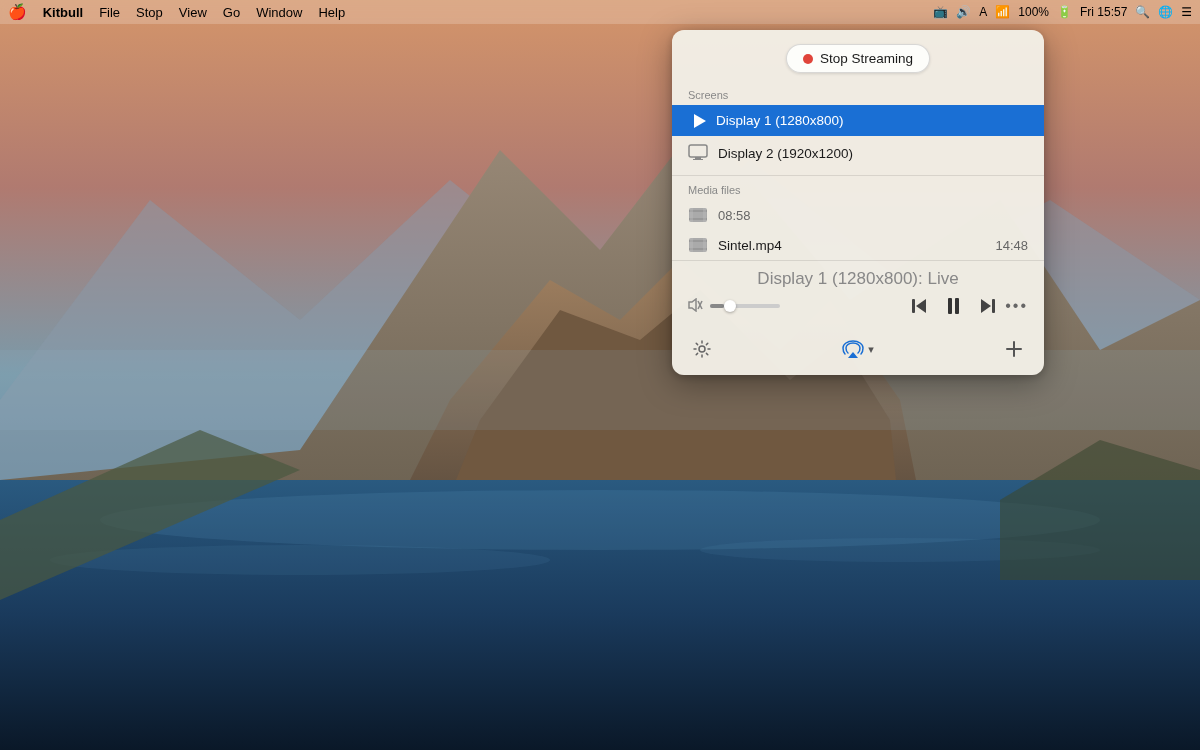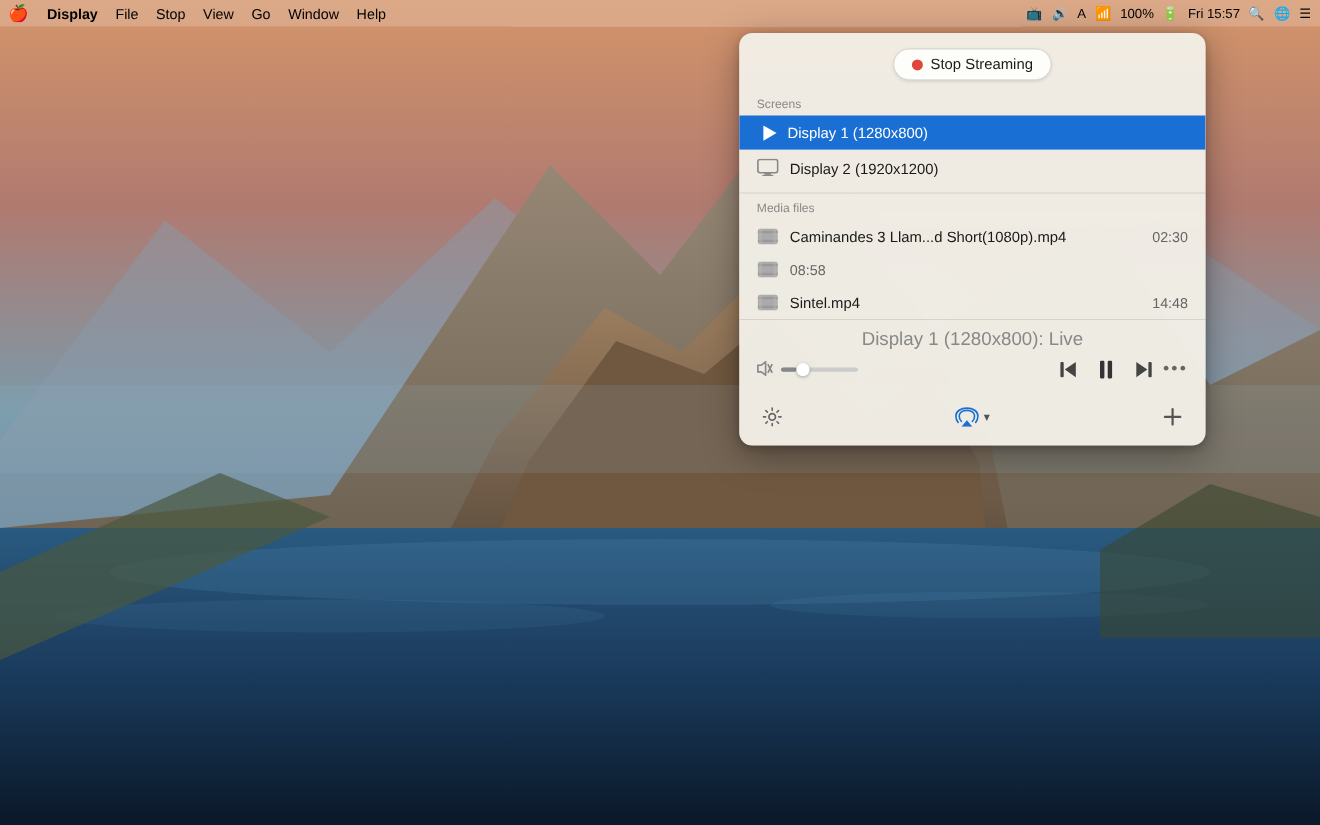--- a/index.html
+++ b/index.html
@@ -84,21 +84,21 @@
 
     .menubar-item.bold {
       font-weight: 700;
     }
 
     
     .popup-panel {
       position: absolute;
       top: 30px;
       left: 672px;
-      width: 424px;
+      width: 372px;
       background: rgba(242, 238, 230, 0.97);
       border-radius: 12px;
       box-shadow: 0 8px 32px rgba(0,0,0,0.35), 0 2px 8px rgba(0,0,0,0.2);
       overflow: hidden;
       z-index: 200;
     }
 
     
     .stop-streaming-row {
       display: flex;
@@ -366,21 +366,21 @@
 
     <polygon points="0,520 200,430 300,470 0,600" fill="#4a5840" opacity="0.7"></polygon>
     <polygon points="1000,500 1100,440 1200,470 1200,580 1000,580" fill="#3a4830" opacity="0.6"></polygon>
 
     <rect x="0" y="350" width="1200" height="80" fill="rgba(150,180,200,0.15)"></rect>
   </svg>
 
   <div class="menubar">
     <div class="menubar-left">
       <span class="menubar-apple">🍎</span>
-      <span class="menubar-item bold">Display</span>
+      <span class="menubar-item bold">Kitbull</span>
       <span class="menubar-item">File</span>
       <span class="menubar-item">Stop</span>
       <span class="menubar-item">View</span>
       <span class="menubar-item">Go</span>
       <span class="menubar-item">Window</span>
       <span class="menubar-item">Help</span>
     </div>
     <div class="menubar-right">
       <span>📺</span>
       <span>🔊</span>
@@ -419,31 +419,20 @@
           <rect x="5" y="15" width="10" height="1" fill="#888"></rect>
         </svg>
       </div>
       <span>Display 2 (1920x1200)</span>
     </div>
 
     <div class="divider"></div>
 
     <div class="section-header">Media files</div>
 
-    <div class="media-item">
-      <svg width="20" height="16" viewBox="0 0 20 16">
-        <rect x="1" y="1" width="18" height="14" rx="2" fill="#aaa"></rect>
-        <rect x="1" y="3" width="18" height="2" fill="#999"></rect>
-        <rect x="1" y="11" width="18" height="2" fill="#999"></rect>
-        <rect x="2" y="1" width="3" height="14" fill="#bbb" opacity="0.4"></rect>
-        <rect x="15" y="1" width="3" height="14" fill="#bbb" opacity="0.4"></rect>
-      </svg>
-      <span class="media-item-name">Caminandes 3  Llam...d Short(1080p).mp4</span>
-      <span class="media-item-duration">02:30</span>
-    </div>
 
     <div class="media-item">
       <svg width="20" height="16" viewBox="0 0 20 16">
         <rect x="1" y="1" width="18" height="14" rx="2" fill="#aaa"></rect>
         <rect x="1" y="3" width="18" height="2" fill="#999"></rect>
         <rect x="1" y="11" width="18" height="2" fill="#999"></rect>
         <rect x="2" y="1" width="3" height="14" fill="#bbb" opacity="0.4"></rect>
         <rect x="15" y="1" width="3" height="14" fill="#bbb" opacity="0.4"></rect>
       </svg>
       <span class="media-item-duration">08:58</span>

